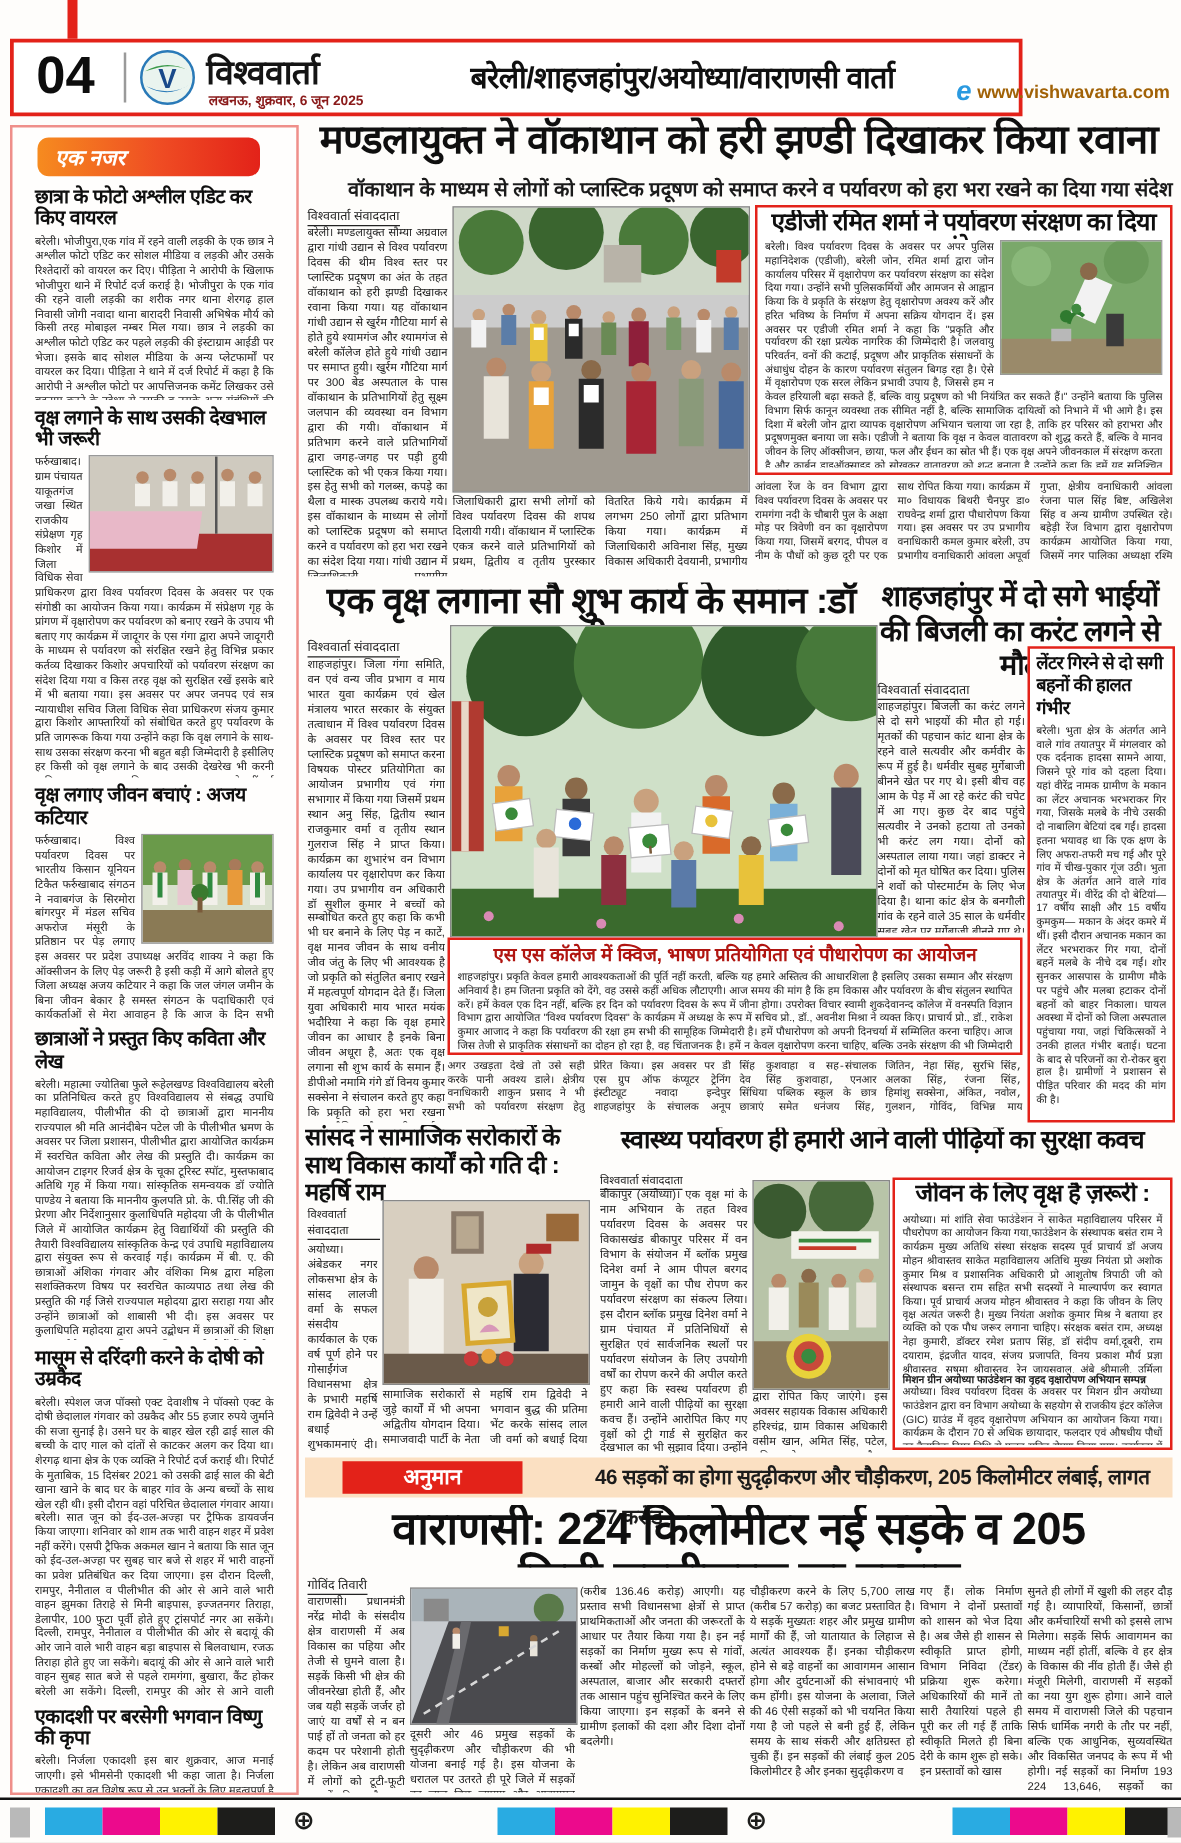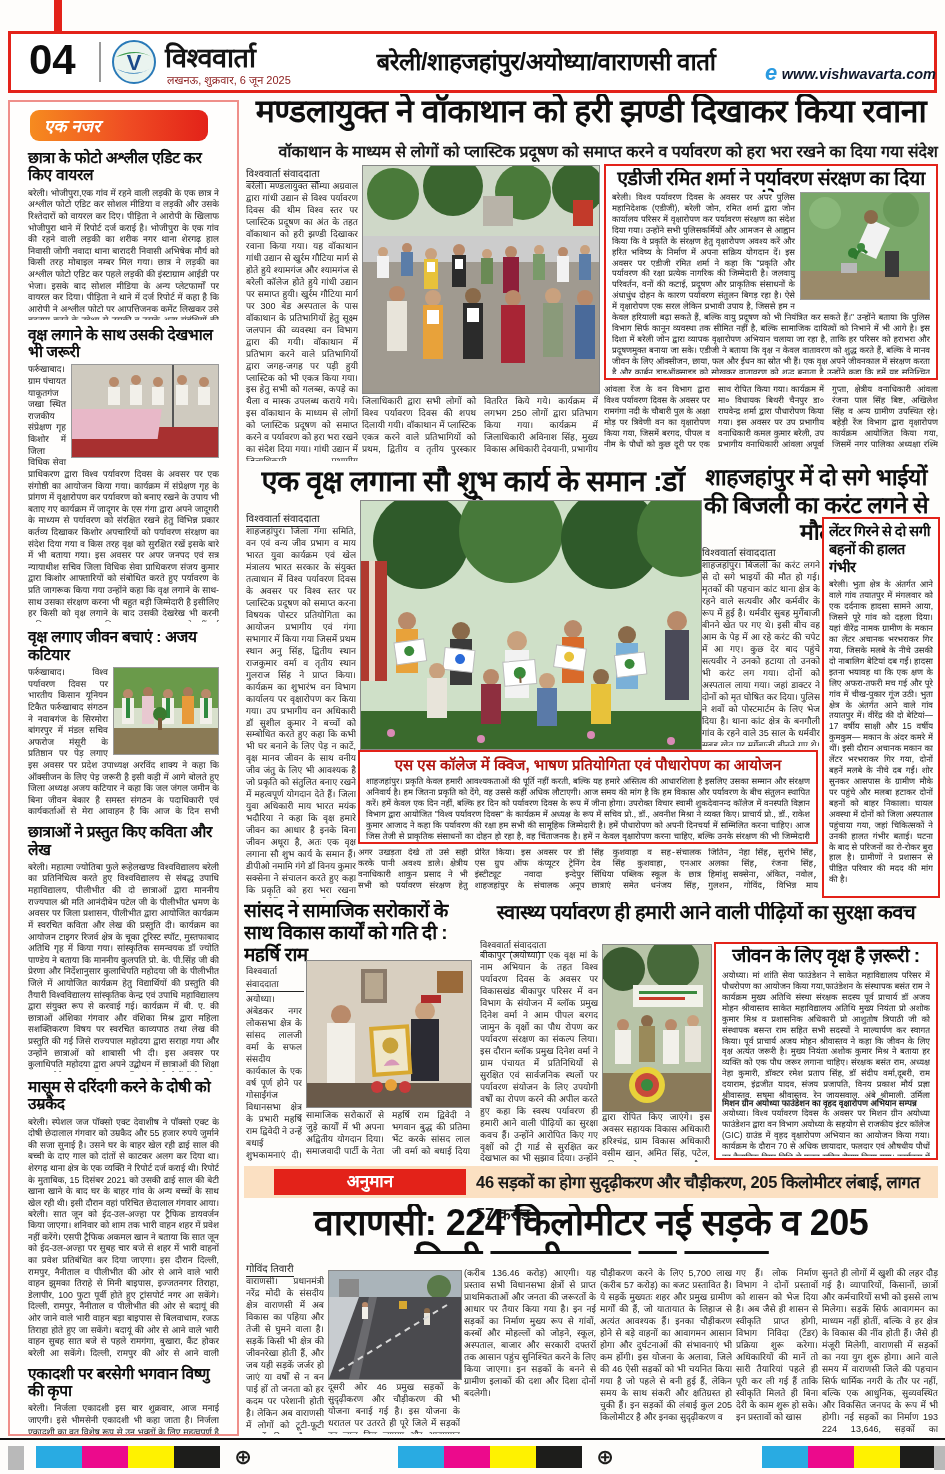--- a/index.html
+++ b/index.html
@@ -35,38 +35,38 @@
   .rule{background:#111;}
   .subbold{font-weight:800;}
 </style>
 </head>
 <body>
 
 <div class="page">
 
   <div class="abs" style="left:54px;top:0;width:8px;height:36px;background:#e32219;"></div>
 
-  <div class="abs mast" style="left:8px;top:31px;width:929px;height:62px;">
+  <div class="abs mast" style="left:8px;top:31px;width:810px;height:62px;">
     <div class="abs" style="left:18px;top:2px;font-size:42px;font-weight:800;color:#0d0d0d;">04</div>
     <div class="abs" style="left:88px;top:8px;width:2px;height:40px;background:#9a9a9a;"></div>
 
     <div class="abs" style="left:100px;top:5px;">
       <svg width="46" height="46" viewBox="0 0 46 46">
         <circle cx="23" cy="23" r="21" fill="#eaf4ef" stroke="#2a7ab8" stroke-width="2"></circle>
         <path d="M5 18 Q23 8 41 18 Q30 12 16 15 Z" fill="#3a9a4a"></path>
         <path d="M6 30 Q23 40 40 29 Q30 36 14 33 Z" fill="#2a7ab8"></path>
         <text x="23" y="31" text-anchor="middle" font-size="22" font-weight="bold" fill="#1a4a8a" font-family="Liberation Sans,sans-serif">V</text>
       </svg>
     </div>
     <div class="abs" style="left:154px;top:4px;font-size:27px;font-weight:800;color:#141414;letter-spacing:-.5px;">विश्ववार्ता</div>
-    <div class="abs" style="left:156px;top:38px;font-size:11px;font-weight:400;color:#8a1a1a;">लखनऊ,   शुक्रवार, 6 जून 2025</div>
+    <div class="abs" style="left:156px;top:38px;font-size:11px;font-weight:700;color:#8a1a1a;">लखनऊ,   शुक्रवार, 6 जून 2025</div>
     <div class="abs center" style="left:320px;top:10px;width:430px;font-size:24px;font-weight:800;color:#101010;letter-spacing:-.5px;">बरेली/शाहजहांपुर/अयोध्या/वाराणसी वार्ता</div>
     <div class="abs" style="left:740px;top:30px;width:185px;text-align:right;">
       <span style="display:inline-block;width:20px;height:20px;border-radius:50%;color:#2a9ae0;font-size:22px;font-weight:800;font-style:italic;line-height:18px;vertical-align:middle;">e</span>
-      <span style="font-size:14.5px;font-weight:800;color:#0f172a;vertical-align:middle;font-style:italic;">www.vishwavarta.com</span>
+      <span style="font-size:14.5px;font-weight:800;color:#a16207;vertical-align:middle;">www.vishwavarta.com</span>
     </div>
   </div>
 
   <div class="abs pinkbox" style="left:8px;top:100px;width:231px;height:1336px;padding:4px 18px;overflow:hidden;">
     <div class="eknajar" style="width:150px;">एक नजर</div>
 
     <div>
       <div class="sb-h">छात्रा के फोटो अश्लील एडिट कर किए वायरल</div>
       <div class="sb-body" style="height:132px;">बरेली। भोजीपुरा,एक गांव में रहने वाली लड़की के एक छात्र ने अश्लील फोटो एडिट कर सोशल मीडिया व लड़की और उसके रिश्तेदारों को वायरल कर दिए। पीड़िता ने आरोपी के खिलाफ भोजीपुरा थाने में रिपोर्ट दर्ज कराई है। भोजीपुरा के एक गांव की रहने वाली लड़की का शरीक नगर थाना शेरगढ़ हाल निवासी जोगी नवादा थाना बारादरी निवासी अभिषेक मौर्य को किसी तरह मोबाइल नम्बर मिल गया। छात्र ने लड़की का अश्लील फोटो एडिट कर पहले लड़की की इंस्टाग्राम आईडी पर भेजा। इसके बाद सोशल मीडिया के अन्य प्लेटफार्मों पर वायरल कर दिया। पीड़िता ने थाने में दर्ज रिपोर्ट में कहा है कि आरोपी ने अश्लील फोटो पर आपत्तिजनक कमेंट लिखकर उसे बदनाम करने के उद्देश्य से उसकी व उसके अन्य संबंधियों की आईडी पर भेजे। पीड़ित छात्रा अपने परिजनों को लेकर कल बुधवार को भोजीपुरा थाने पहुंची और घटना की लिखित तहरीर दी। छात्रा की तहरीर पर पुलिस ने आरोपी युवक अभिषेक निवासी जोगी नवादा थाना बारादरी के खिलाफ आईटी एक्ट की धारा के अंतर्गत प्राथमिकी दर्ज की है। प्रभारी निरीक्षक भोजीपुरा प्रवीन सोलंकी ने बताया कि प्राथमिकी दर्ज की।</div>
     </div>
@@ -438,21 +438,21 @@
   <div class="abs body" style="left:602px;top:1112px;width:108px;height:50px;">द्वारा रोपित किए जाएंगे। इस अवसर सहायक विकास अधिकारी हरिश्चंद्र, ग्राम विकास अधिकारी वसीम खान, अमित सिंह, पटेल, सहित अनेक ग्राम प्रधान मौजूद रहे।</div>
 
   <div class="abs redbox" style="left:714px;top:942px;width:224px;height:218px;padding:2px 6px;">
     <div class="hl center" style="font-size:19px;height:24px;">जीवन के लिए वृक्ष है ज़रूरी : अजय</div>
     <div class="body sm" style="height:128px;">अयोध्या। मां शांति सेवा फाउंडेशन ने साकेत महाविद्यालय परिसर में पौधरोपण का आयोजन किया गया,फाउंडेशन के संस्थापक बसंत राम ने कार्यक्रम मुख्य अतिथि संस्था संरक्षक सदस्य पूर्व प्राचार्य डॉ अजय मोहन श्रीवास्तव साकेत महाविद्यालय अतिथि मुख्य नियंता प्रो अशोक कुमार मिश्र व प्रशासनिक अधिकारी प्रो आशुतोष त्रिपाठी जी को संस्थापक बसन्त राम सहित सभी सदस्यों ने माल्यार्पण कर स्वागत किया। पूर्व प्राचार्य अजय मोहन श्रीवास्तव ने कहा कि जीवन के लिए वृक्ष अत्यंत जरूरी है। मुख्य नियंता अशोक कुमार मिश्र ने बताया हर व्यक्ति को एक पौध जरूर लगाना चाहिए। संरक्षक बसंत राम, अध्यक्ष नेहा कुमारी, डॉक्टर रमेश प्रताप सिंह, डॉ संदीप वर्मा,दूबरी, राम दयाराम, इंद्रजीत यादव, संजय प्रजापति, विनय प्रकाश मौर्य प्रज्ञा श्रीवास्तव, सुषमा श्रीवास्तव, रेनू जायसवाल, अंबे श्रीमाली, उर्मिला तिवारी, एकता रस्तोगी, चंदन गुप्ता, शालिनी निषाद, मालती वर्मा, रोली श्रीवास्तव, अमरेश सिंह, अवधेश आहरि मौजूद रहे।</div>
     <div class="body sm subbold" style="height:10px;">मिशन ग्रीन अयोध्या फाउंडेशन का वृहद वृक्षारोपण अभियान सम्पन्न</div>
     <div class="body sm" style="height:48px;">अयोध्या। विश्व पर्यावरण दिवस के अवसर पर मिशन ग्रीन अयोध्या फाउंडेशन द्वारा वन विभाग अयोध्या के सहयोग से राजकीय इंटर कॉलेज (GIC) ग्राउंड में वृहद वृक्षारोपण अभियान का आयोजन किया गया। कार्यक्रम के दौरान 70 से अधिक छायादार, फलदार एवं औषधीय पौधों का वैज्ञानिक ट्रिगर विधि से पूजन सहित रोपण किया गया। कार्यक्रम में स्कूल के प्राचार्य, शिक्षकगण, वन विभाग के अधिकारी, छात्र-छात्राएं, स्वयंसेवक व स्थानीय नागरिकों ने भाग लिया।</div>
   </div>
 
   <div class="abs strip" style="left:244px;top:1166px;width:694px;height:32px;">
-    <div class="abs striplabel" style="left:30px;top:3px;width:192px;height:26px;">अनुमान</div>
+    <div class="abs striplabel" style="left:30px;top:3px;width:144px;height:26px;">अनुमान</div>
     <div class="abs striptext" style="left:232px;top:0;width:460px;height:32px;">46 सड़कों का होगा सुदृढ़ीकरण और चौड़ीकरण, 205 किलोमीटर लंबाई, लागत 57 करोड़</div>
   </div>
 
   <div class="abs hl center" style="left:244px;top:1204px;width:694px;height:50px;font-size:36px;">वाराणसी: 224 किलोमीटर नई सड़के व 205 किमी.सुदृढ़ीकरण का प्रस्ताव</div>
   <div class="abs" style="left:246px;top:1258px;"><span class="byline">गोविंद तिवारी</span></div>
   <div class="abs body" style="left:246px;top:1276px;width:78px;height:158px;">वाराणसी। प्रधानमंत्री नरेंद्र मोदी के संसदीय क्षेत्र वाराणसी में अब विकास का पहिया और तेजी से घुमने वाला है। सड़कें किसी भी क्षेत्र की जीवनरेखा होती हैं, और जब यही सड़कें जर्जर हो जाएं या वर्षों से न बन पाई हों तो जनता को हर कदम पर परेशानी होती है। लेकिन अब वाराणसी में लोगों को टूटी-फूटी सड़कों, कीचड़ और जाम से राहत मिलने जा रही है। लोक निर्माण विभाग ने जिले की आठों विधानसभा क्षेत्रों से प्राप्त प्रस्तावों को एकत्र कर दो बड़े पैकेज तैयार किए हैं, जिन्हें शासन को भेज दिया गया है। एक ओर जहां 193 नई सड़कों के निर्माण का प्रस्ताव भेजा गया है, वहीं</div>
   <div class="abs photo" style="left:328px;top:1270px;width:132px;height:108px;border:1px solid #888;">
     <svg width="132" height="108" viewBox="0 0 132 108">
       <rect width="132" height="108" fill="#c8ccd0"></rect>
       <rect y="0" width="132" height="26" fill="#aab4ba"></rect>

